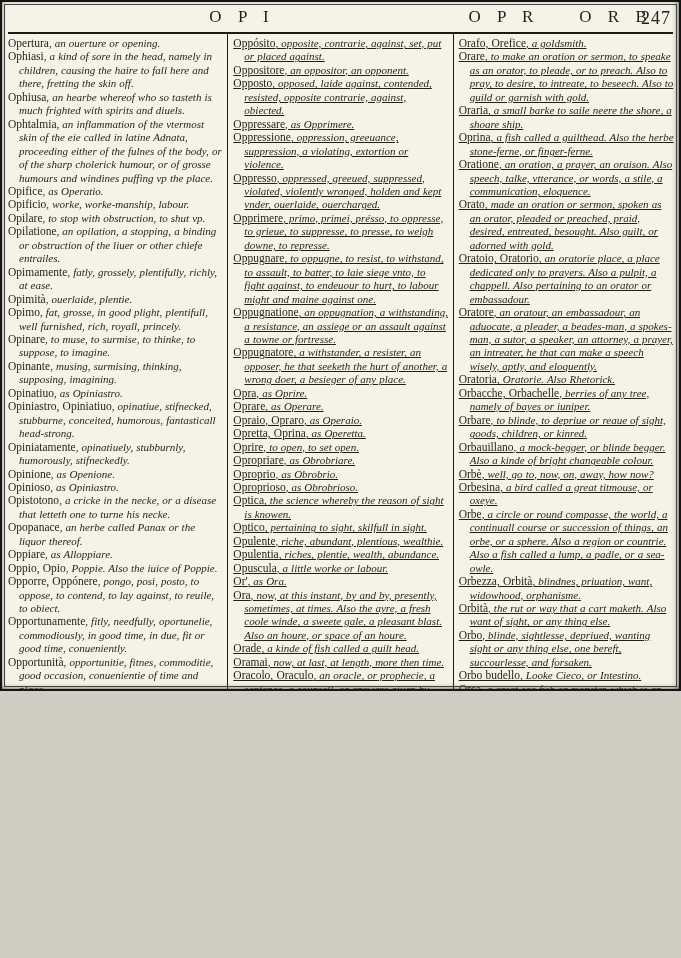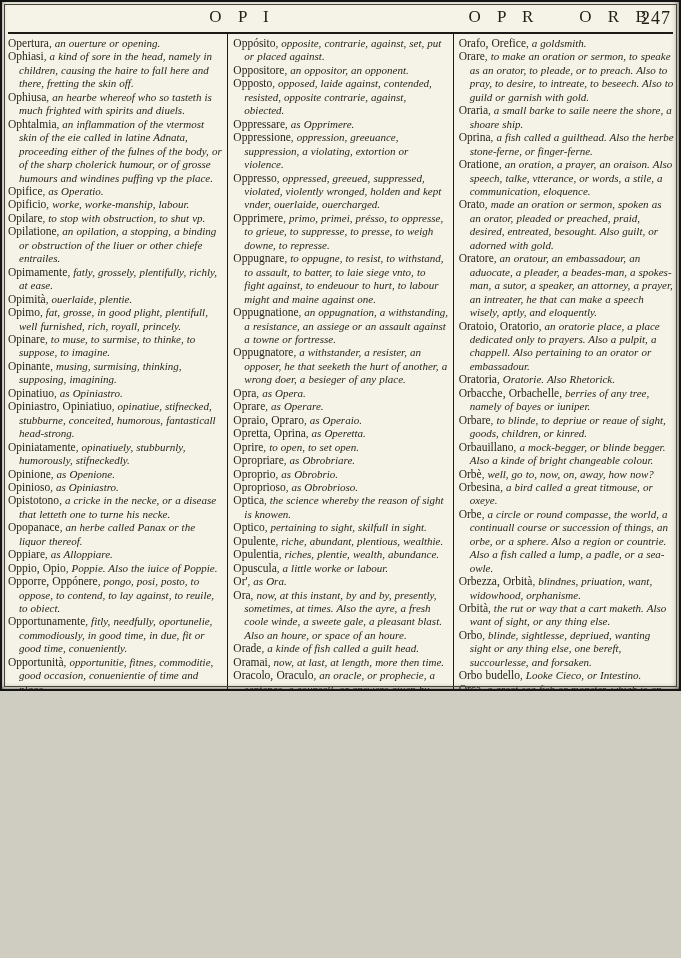--- a/index.html
+++ b/index.html
@@ -49,21 +49,21 @@
   .col {
     flex:1 1 0;
     min-width:0;
     padding:3px 4px 0 5px;
     overflow:hidden;
     font-size:11px;
     line-height:13.45px;
     font-style:italic;
     word-spacing:0.3px;
   }
-  .col + .col { border-left:1.5px solid #1d1a15; }
+  .col + .col { border-left:1.5px solid #1d1a15;text-decoration:underline; }
   .entry {
     padding-left:11px;
     text-indent:-11px;
     margin:0;
   }
   .entry .head {
     font-style:normal;
     font-size:11.5px;
   }
   .catchword {
@@ -120,21 +120,21 @@
         <div class="entry"><span class="head">Oppósito</span><span class="body">, opposite, contrarie, against, set, put or placed against.</span></div>
         <div class="entry"><span class="head">Oppositore</span><span class="body">, an oppositor, an opponent.</span></div>
         <div class="entry"><span class="head">Opposto</span><span class="body">, opposed, laide against, contended, resisted, opposite contrarie, against, obiected.</span></div>
         <div class="entry"><span class="head">Oppressare</span><span class="body">, as Opprimere.</span></div>
         <div class="entry"><span class="head">Oppressione</span><span class="body">, oppression, greeuance, suppression, a violating, extortion or violence.</span></div>
         <div class="entry"><span class="head">Oppresso</span><span class="body">, oppressed, greeued, suppressed, violated, violently wronged, holden and kept vnder, ouerlaide, ouercharged.</span></div>
         <div class="entry"><span class="head">Opprimere</span><span class="body">, primo, primei, présso, to oppresse, to grieue, to suppresse, to presse, to weigh downe, to represse.</span></div>
         <div class="entry"><span class="head">Oppugnare</span><span class="body">, to oppugne, to resist, to withstand, to assault, to batter, to laie siege vnto, to fight against, to endeuour to hurt, to labour might and maine against one.</span></div>
         <div class="entry"><span class="head">Oppugnatione</span><span class="body">, an oppugnation, a withstanding, a resistance, an assiege or an assault against a towne or fortresse.</span></div>
         <div class="entry"><span class="head">Oppugnatore</span><span class="body">, a withstander, a resister, an opposer, he that seeketh the hurt of another, a wrong doer, a besieger of any place.</span></div>
-        <div class="entry"><span class="head">Opra</span><span class="body">, as Opera.</span></div>
+        <div class="entry"><span class="head">Opra</span><span class="body">, as Oprire.</span></div>
         <div class="entry"><span class="head">Oprare</span><span class="body">, as Operare.</span></div>
         <div class="entry"><span class="head">Opraio, Opraro</span><span class="body">, as Operaio.</span></div>
         <div class="entry"><span class="head">Opretta, Oprina</span><span class="body">, as Operetta.</span></div>
         <div class="entry"><span class="head">Oprire</span><span class="body">, to open, to set open.</span></div>
         <div class="entry"><span class="head">Opropriare</span><span class="body">, as Obrobriare.</span></div>
         <div class="entry"><span class="head">Oproprio</span><span class="body">, as Obrobrio.</span></div>
         <div class="entry"><span class="head">Oproprioso</span><span class="body">, as Obrobrioso.</span></div>
         <div class="entry"><span class="head">Optica</span><span class="body">, the science whereby the reason of sight is knowen.</span></div>
         <div class="entry"><span class="head">Optico</span><span class="body">, pertaining to sight, skilfull in sight.</span></div>
         <div class="entry"><span class="head">Opulente</span><span class="body">, riche, abundant, plentious, wealthie.</span></div>
@@ -147,22 +147,22 @@
         <div class="entry"><span class="head">Oracolo, Oraculo</span><span class="body">, an oracle, or prophecie, a sentence, a counsell, or answere giuen by God. Also a worthie and notable saying or iudgement.</span></div>
         <div class="entry"><span class="head">Oradiga</span><span class="body">, a kinde of roche fish.</span></div>
       </div>
     <div class="col">
     <div class="entry"><span class="head">Orafo, Orefice</span><span class="body">, a goldsmith.</span></div>
         <div class="entry"><span class="head">Orare</span><span class="body">, to make an oration or sermon, to speake as an orator, to pleade, or to preach. Also to pray, to desire, to intreate, to beseech. Also to guild or garnish with gold.</span></div>
         <div class="entry"><span class="head">Oraria</span><span class="body">, a small barke to saile neere the shore, a shoare ship.</span></div>
         <div class="entry"><span class="head">Oprina</span><span class="body">, a fish called a guilthead. Also the herbe stone-ferne, or finger-ferne.</span></div>
         <div class="entry"><span class="head">Oratione</span><span class="body">, an oration, a prayer, an oraison. Also speech, talke, vtterance, or words, a stile, a communication, eloquence.</span></div>
         <div class="entry"><span class="head">Orato</span><span class="body">, made an oration or sermon, spoken as an orator, pleaded or preached, praid, desired, entreated, besought. Also guilt, or adorned with gold.</span></div>
+        <div class="entry"><span class="head">Oratoio, Oratorio</span><span class="body">, an oratorie place, a place dedicated only to prayers. Also a pulpit, a chappell. Also pertaining to an orator or embassadour.</span></div>
         <div class="entry"><span class="head">Oratore</span><span class="body">, an oratour, an embassadour, an aduocate, a pleader, a beades-man, a spokes-man, a sutor, a speaker, an attorney, a prayer, an intreater, he that can make a speech wisely, aptly, and eloquently.</span></div>
-        <div class="entry"><span class="head">Oratoio, Oratorio</span><span class="body">, an oratorie place, a place dedicated only to prayers. Also a pulpit, a chappell. Also pertaining to an orator or embassadour.</span></div>
         <div class="entry"><span class="head">Oratoria</span><span class="body">, Oratorie. Also Rhetorick.</span></div>
         <div class="entry"><span class="head">Orbacche, Orbachelle</span><span class="body">, berries of any tree, namely of bayes or iuniper.</span></div>
         <div class="entry"><span class="head">Orbare</span><span class="body">, to blinde, to depriue or reaue of sight, goods, children, or kinred.</span></div>
         <div class="entry"><span class="head">Orbauillano</span><span class="body">, a mock-begger, or blinde begger. Also a kinde of bright changeable colour.</span></div>
         <div class="entry"><span class="head">Orbè</span><span class="body">, well, go to, now, on, away, how now?</span></div>
         <div class="entry"><span class="head">Orbesina</span><span class="body">, a bird called a great titmouse, or oxeye.</span></div>
         <div class="entry"><span class="head">Orbe</span><span class="body">, a circle or round compasse, the world, a continuall course or succession of things, an orbe, or a sphere. Also a region or countrie. Also a fish called a lump, a padle, or a sea-owle.</span></div>
         <div class="entry"><span class="head">Orbezza, Orbità</span><span class="body">, blindnes, priuation, want, widowhood, orphanisme.</span></div>
         <div class="entry"><span class="head">Orbità</span><span class="body">, the rut or way that a cart maketh. Also want of sight, or any thing else.</span></div>
         <div class="entry"><span class="head">Orbo</span><span class="body">, blinde, sightlesse, depriued, wanting sight or any thing else, one bereft, succourlesse, and forsaken.</span></div>

